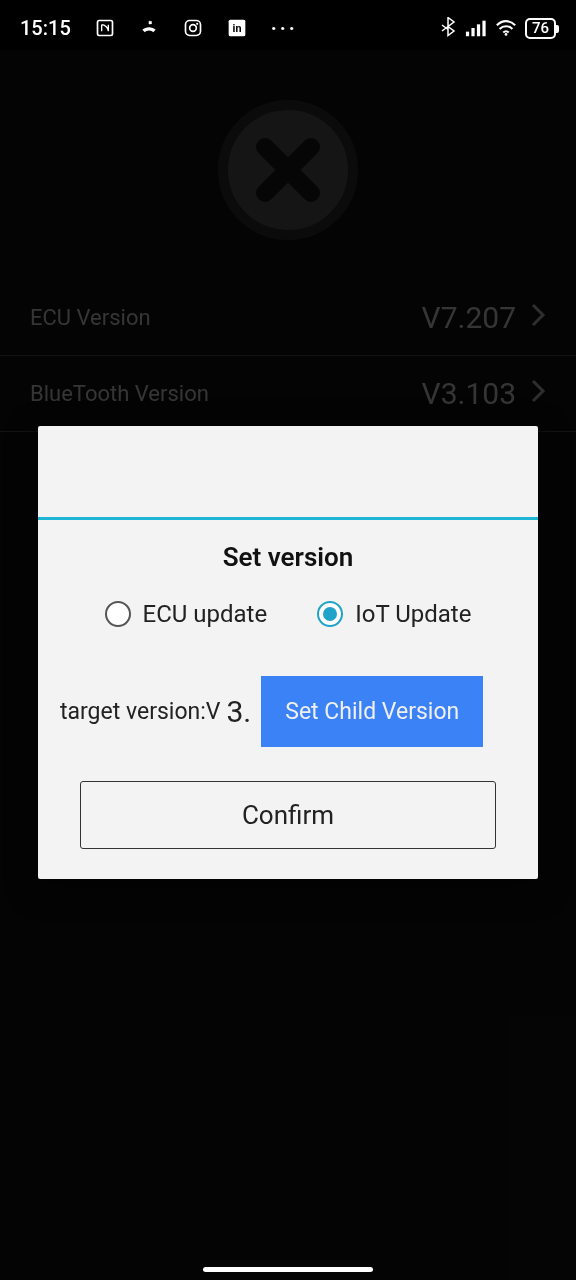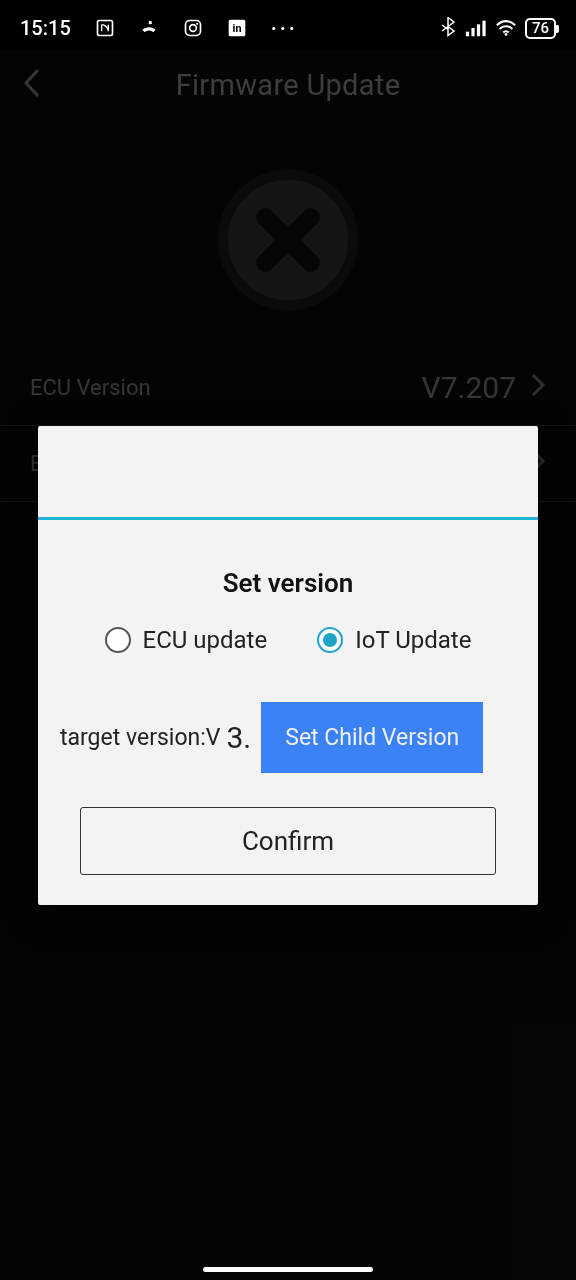--- a/index.html
+++ b/index.html
@@ -49,21 +49,21 @@
     top: 50px;
   }
 
   
   .modal {
     position: absolute; left: 38px; right: 38px; top: 426px;
     background: #f3f3f3; border-radius: 2px;
     box-shadow: 0 8px 30px rgba(0,0,0,0.5);
   }
   .modal-topspace { height: 94px; border-bottom: 3px solid #1eb4d4; }
-  .modal-body { padding: 22px 22px 30px 22px; margin-top: 26px; }
+  .modal-body { padding: 22px 22px 30px 22px; }
   .modal-title { text-align: center; font-size: 26px; font-weight: 600; color: #111; margin-bottom: 28px; }
 
   .radio-row { display: flex; justify-content: center; gap: 50px; margin-bottom: 48px; }
   .radio-opt { display: flex; align-items: center; gap: 12px; font-size: 24px; color: #222; }
   .radio { width: 26px; height: 26px; border: 2px solid #555; border-radius: 50%; display: inline-flex; align-items: center; justify-content: center; background: #fff;}
   .radio.selected { border-color: #1fa3c9; }
   .radio.selected::after { content: ""; width: 14px; height: 14px; background: #1fa3c9; border-radius: 50%; }
 
   .target-row { display: flex; align-items: center; gap: 6px; margin-bottom: 34px; }
   .target-label { font-size: 23px; color: #222; }
@@ -134,28 +134,20 @@
       <svg width="22" height="18" viewBox="0 0 24 18">
           <path d="M2 6c6-6 14-6 20 0M5 10c4-4 10-4 14 0M9 14c2-2 4-2 6 0" fill="none" stroke="#fff" stroke-width="2.2"></path>
           <circle cx="12" cy="16" r="1.5" fill="#fff"></circle>
         </svg>
     </span>
     <span class="battery-box"><span>76</span></span>
   </div>
 </div>
 
 <div class="page">
-  <div class="page-header">
-    <span class="back-btn">
-      <svg width="24" height="34" viewBox="0 0 24 34">
-          <path d="M18 4L6 17l12 13" fill="none" stroke="#777" stroke-width="3"></path>
-        </svg>
-    </span>
-    <span class="page-title">Firmware Update</span>
-  </div>
 
   <div class="logo-wrap">
     <div class="logo-circle">
       <svg width="90" height="90" viewBox="0 0 90 90">
         <path d="M22 22 L68 68 M68 22 L22 68" stroke="#0e0e0e" stroke-width="18" stroke-linecap="round"></path>
         <path d="M60 60 Q72 55 70 72" fill="#0e0e0e"></path>
       </svg>
     </div>
   </div>
 

